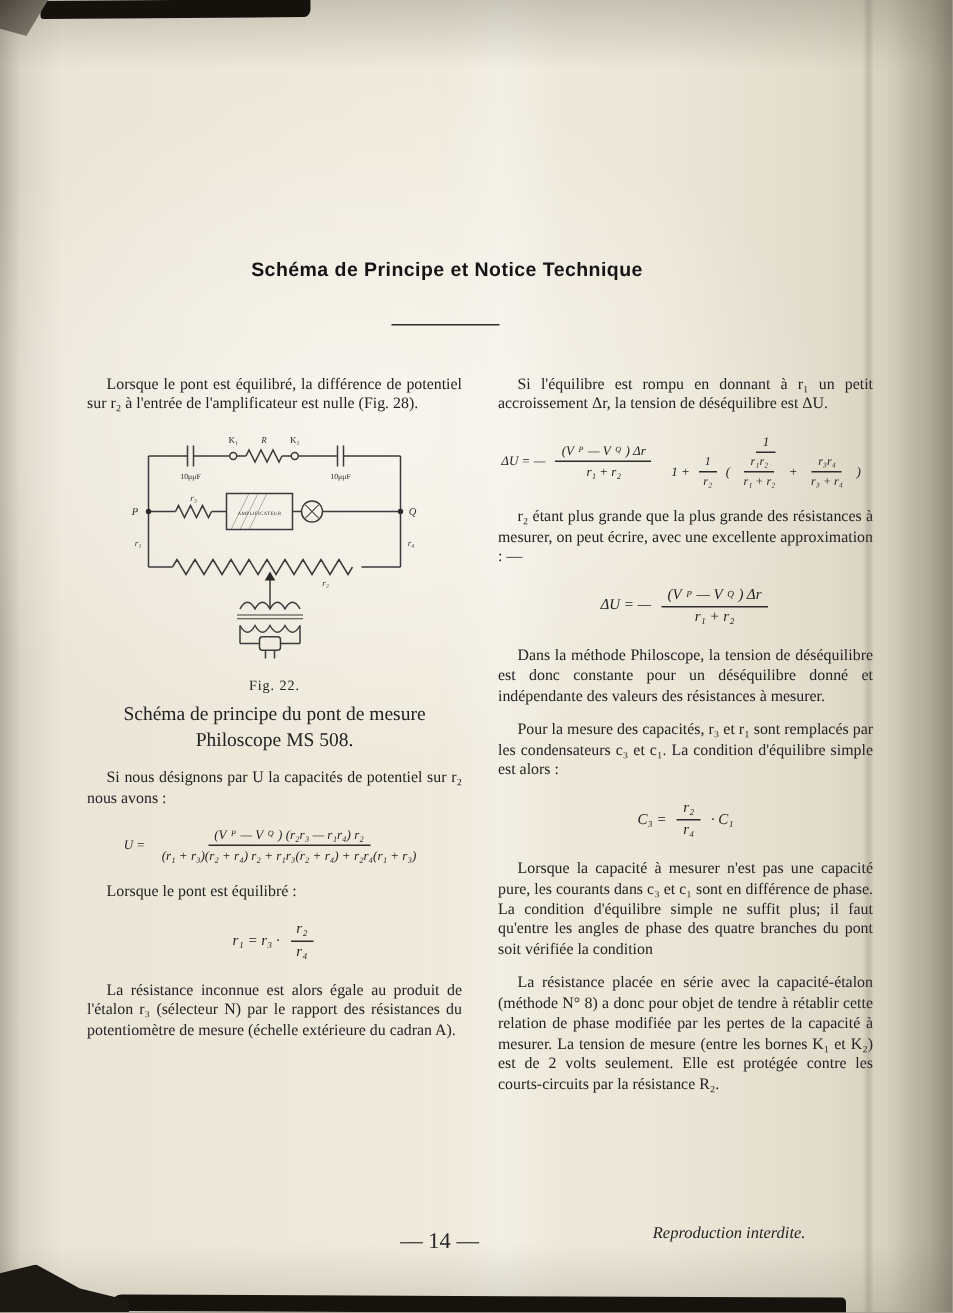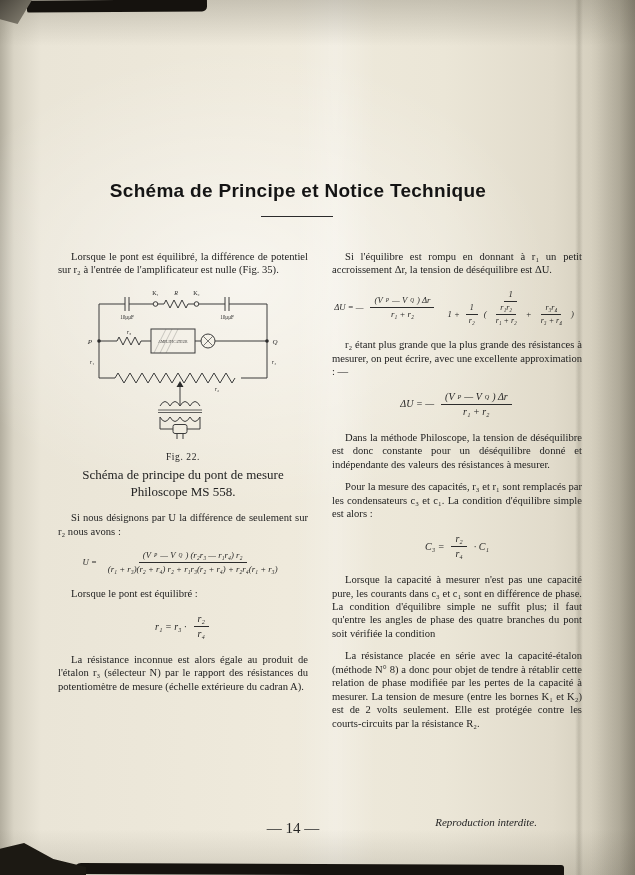--- a/index.html
+++ b/index.html
@@ -25,23 +25,23 @@
   .bright-band { position:absolute; top:0; bottom:0; left:295px; width:80px; background:linear-gradient(90deg, rgba(255,255,255,0) 0%, rgba(255,255,255,0.25) 50%, rgba(255,255,255,0) 100%); z-index:1; pointer-events:none; }
   
   .art-top-strip { position:absolute; top:0; left:27px; width:180px; height:12px; background:#15120e; border-radius:0 0 5px 2px; transform:rotate(-0.4deg); z-index:5; }
   .art-top-corner { position:absolute; top:0; left:0; width:32px; height:24px; background:linear-gradient(135deg,#4a463d,#8a8577); clip-path:polygon(0 0,100% 0,55% 100%,0 80%); z-index:5; }
   .art-bottom-strip { position:absolute; bottom:0; left:74px; width:490px; height:11px; background:#16130f; border-radius:7px 3px 0 0; transform:rotate(0.25deg); z-index:5; }
   .art-bottom-corner { position:absolute; bottom:0; left:0; width:86px; height:32px; background:#1c1913; clip-path:polygon(0 100%,0 18%,28% 0,62% 50%,100% 75%,100% 100%); z-index:5; }
 
   .content { position:absolute; inset:0; z-index:2; }
 
   .title {
-    position:absolute; top:180px; left:0; width:596px; text-align:center;
+    position:absolute; top:172px; left:0; width:596px; text-align:center;
     font-family:"Liberation Sans", sans-serif; font-weight:700;
-    font-size:19px; letter-spacing:0.3px; color:#141414;
+    font-size:13px; letter-spacing:0.3px; color:#141414;
   }
   .title-rule { position:absolute; top:216px; left:261px; width:72px; border-top:1.6px solid #2b2b2b; }
 
   .columns { position:absolute; top:250px; left:58px; width:524px; display:flex; gap:24px; }
   .col { width:250px; font-size:10.6px; line-height:1.27; text-align:justify; color:#232323; }
   .para { margin:0 0 9px; text-indent:13px; }
 
   .formula {
     display:flex; justify-content:center; align-items:center; gap:5px;
     font-style:italic; font-size:10px; margin:12px 0 12px; text-indent:0; color:#1f1f1f;
@@ -69,21 +69,21 @@
   <div class="bright-band"></div>
 
   <div class="content">
 
     <div class="title">Schéma de Principe et Notice Technique</div>
     <div class="title-rule"></div>
 
     <div class="columns">
 
       <div class="col">
-        <p class="para">Lorsque le pont est équilibré, la différence de potentiel sur r₂ à l'entrée de l'amplificateur est nulle (Fig. 35).</p>
+        <p class="para">Lorsque le pont est équilibré, la différence de potentiel sur r₂ à l'entrée de l'amplificateur est nulle (Fig. 28).</p>
 
         <div class="figure">
           <svg width="196" height="156" viewBox="0 0 196 156">
             <g stroke="#3b3b3b" stroke-width="1" fill="none">
               <path d="M14,18 H40"></path>
               <path d="M40,11 V25 M44,11 V25"></path>
               <path d="M44,18 H68"></path>
               <circle cx="70.5" cy="18" r="2.3"></circle>
               <path d="M73,18 H79"></path>
               <path d="M79,18 l2,-4 l4,8 l4,-8 l4,8 l4,-8 l4,8 l2,-4"></path>
@@ -126,24 +126,24 @@
               <text x="190" y="57.5" font-size="7" text-anchor="middle" font-style="italic">Q</text>
               <text x="44" y="48" font-size="6" text-anchor="middle" font-style="italic">r₃</text>
               <text x="7" y="78" font-size="6" text-anchor="middle" font-style="italic">r₁</text>
               <text x="189" y="78" font-size="6" text-anchor="middle" font-style="italic">r₄</text>
               <text x="132" y="104.5" font-size="6" text-anchor="middle" font-style="italic">r₂</text>
               <text x="88" y="57" font-size="3.4" text-anchor="middle" letter-spacing="0.2">AMPLIFICATEUR</text>
             </g>
           </svg>
           <div class="fig-label">Fig. 22.</div>
           <p class="fig-caption">Schéma de principe du pont de mesure</p>
-          <p class="fig-caption">Philoscope MS 558.</p>
-        </div>
-
-        <p class="para">Si nous désignons par U la différence de seulement sur r₂ nous avons :</p>
+          <p class="fig-caption">Philoscope MS 508.</p>
+        </div>
+
+        <p class="para">Si nous désignons par U la capacités de potentiel sur r₂ nous avons :</p>
 
         <div class="formula small-f">
           <span>U =</span>
           <span class="frac">
             <span class="top">(V<sub>P</sub> — V<sub>Q</sub>) (r₂r₃ — r₁r₄) r₂</span>
             <span class="bot">(r₁ + r₃)(r₂ + r₄) r₂ + r₁r₃(r₂ + r₄) + r₂r₄(r₁ + r₃)</span>
           </span>
         </div>
 
         <p class="para">Lorsque le pont est équilibré :</p>

